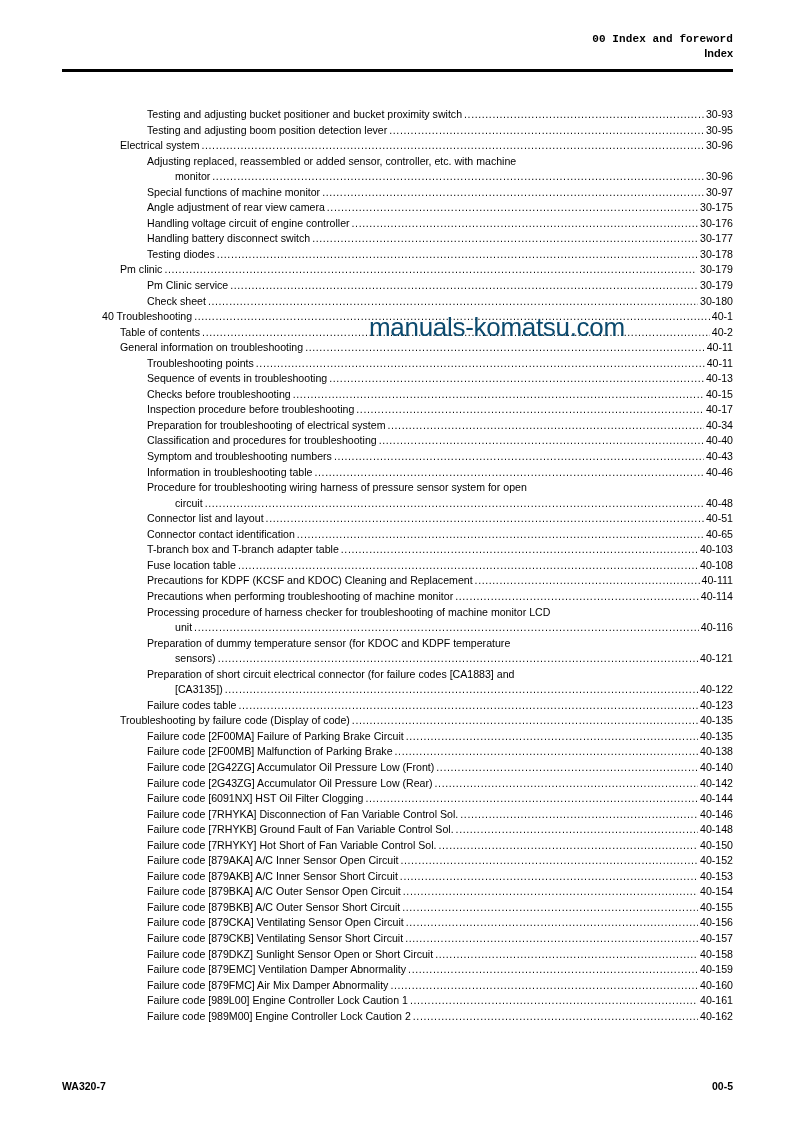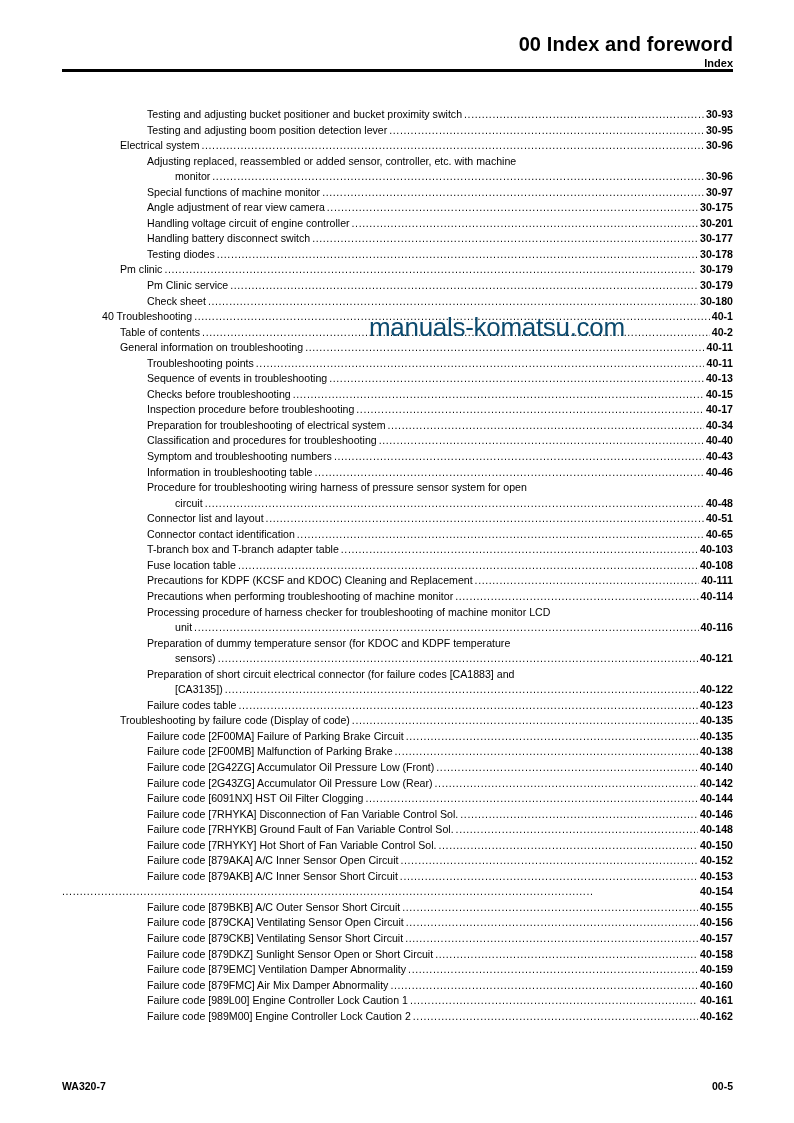--- a/index.html
+++ b/index.html
@@ -20,24 +20,25 @@
 
   
   .header {
     position: absolute;
     top: 33px;
     left: 62px;
     right: 61px;
     text-align: right;
   }
   .header-title {
-    font-size: 20px;
+    font-size: 11px;
     font-weight: bold;
     letter-spacing: 0.1px;
     line-height: 1.15;
+    font-family: Liberation Mono, monospace;
   }
   .header-sub {
     font-size: 11px;
     font-weight: bold;
     line-height: 1.2;
     margin-top: 1px;
   }
   .header-rule {
     position: absolute;
     top: 69px;
@@ -74,21 +75,20 @@
     white-space: nowrap;
     letter-spacing: 0.6px;
     font-size: 10.6px;
     position: relative;
     bottom: 0px;
   }
   .toc-page {
     flex: 0 0 auto;
     text-align: right;
     padding-left: 2px;
-    font-weight: bold;
   }
   
   .toc-row.nolead .toc-dots { visibility: hidden; }
   .toc-row.nolead .toc-page { visibility: hidden; }
 
   
   .lvl0 .toc-label { margin-left: 40px; }
   .lvl1 .toc-label { margin-left: 58px; }
   .lvl2 .toc-label { margin-left: 85px; }
   .lvl3 .toc-label { margin-left: 113px; }
@@ -162,21 +162,21 @@
         <span class="toc-page">30-97</span>
       </div>
       <div class="toc-row lvl2">
         <span class="toc-label">Angle adjustment of rear view camera</span>
         <span class="toc-dots">......................................................................................................................................................</span>
         <span class="toc-page">30-175</span>
       </div>
       <div class="toc-row lvl2">
         <span class="toc-label">Handling voltage circuit of engine controller</span>
         <span class="toc-dots">......................................................................................................................................................</span>
-        <span class="toc-page">30-201</span>
+        <span class="toc-page">30-176</span>
       </div>
       <div class="toc-row lvl2">
         <span class="toc-label">Handling battery disconnect switch</span>
         <span class="toc-dots">......................................................................................................................................................</span>
         <span class="toc-page">30-177</span>
       </div>
       <div class="toc-row lvl2">
         <span class="toc-label">Testing diodes</span>
         <span class="toc-dots">......................................................................................................................................................</span>
         <span class="toc-page">30-178</span>
@@ -375,20 +375,21 @@
         <span class="toc-label">Failure code [879AKA] A/C Inner Sensor Open Circuit</span>
         <span class="toc-dots">......................................................................................................................................................</span>
         <span class="toc-page">40-152</span>
       </div>
       <div class="toc-row lvl2">
         <span class="toc-label">Failure code [879AKB] A/C Inner Sensor Short Circuit</span>
         <span class="toc-dots">......................................................................................................................................................</span>
         <span class="toc-page">40-153</span>
       </div>
       <div class="toc-row lvl2">
+        <span class="toc-label">Failure code [879BKA] A/C Outer Sensor Open Circuit</span>
         <span class="toc-dots">......................................................................................................................................................</span>
         <span class="toc-page">40-154</span>
       </div>
       <div class="toc-row lvl2">
         <span class="toc-label">Failure code [879BKB] A/C Outer Sensor Short Circuit</span>
         <span class="toc-dots">......................................................................................................................................................</span>
         <span class="toc-page">40-155</span>
       </div>
       <div class="toc-row lvl2">
         <span class="toc-label">Failure code [879CKA] Ventilating Sensor Open Circuit</span>

